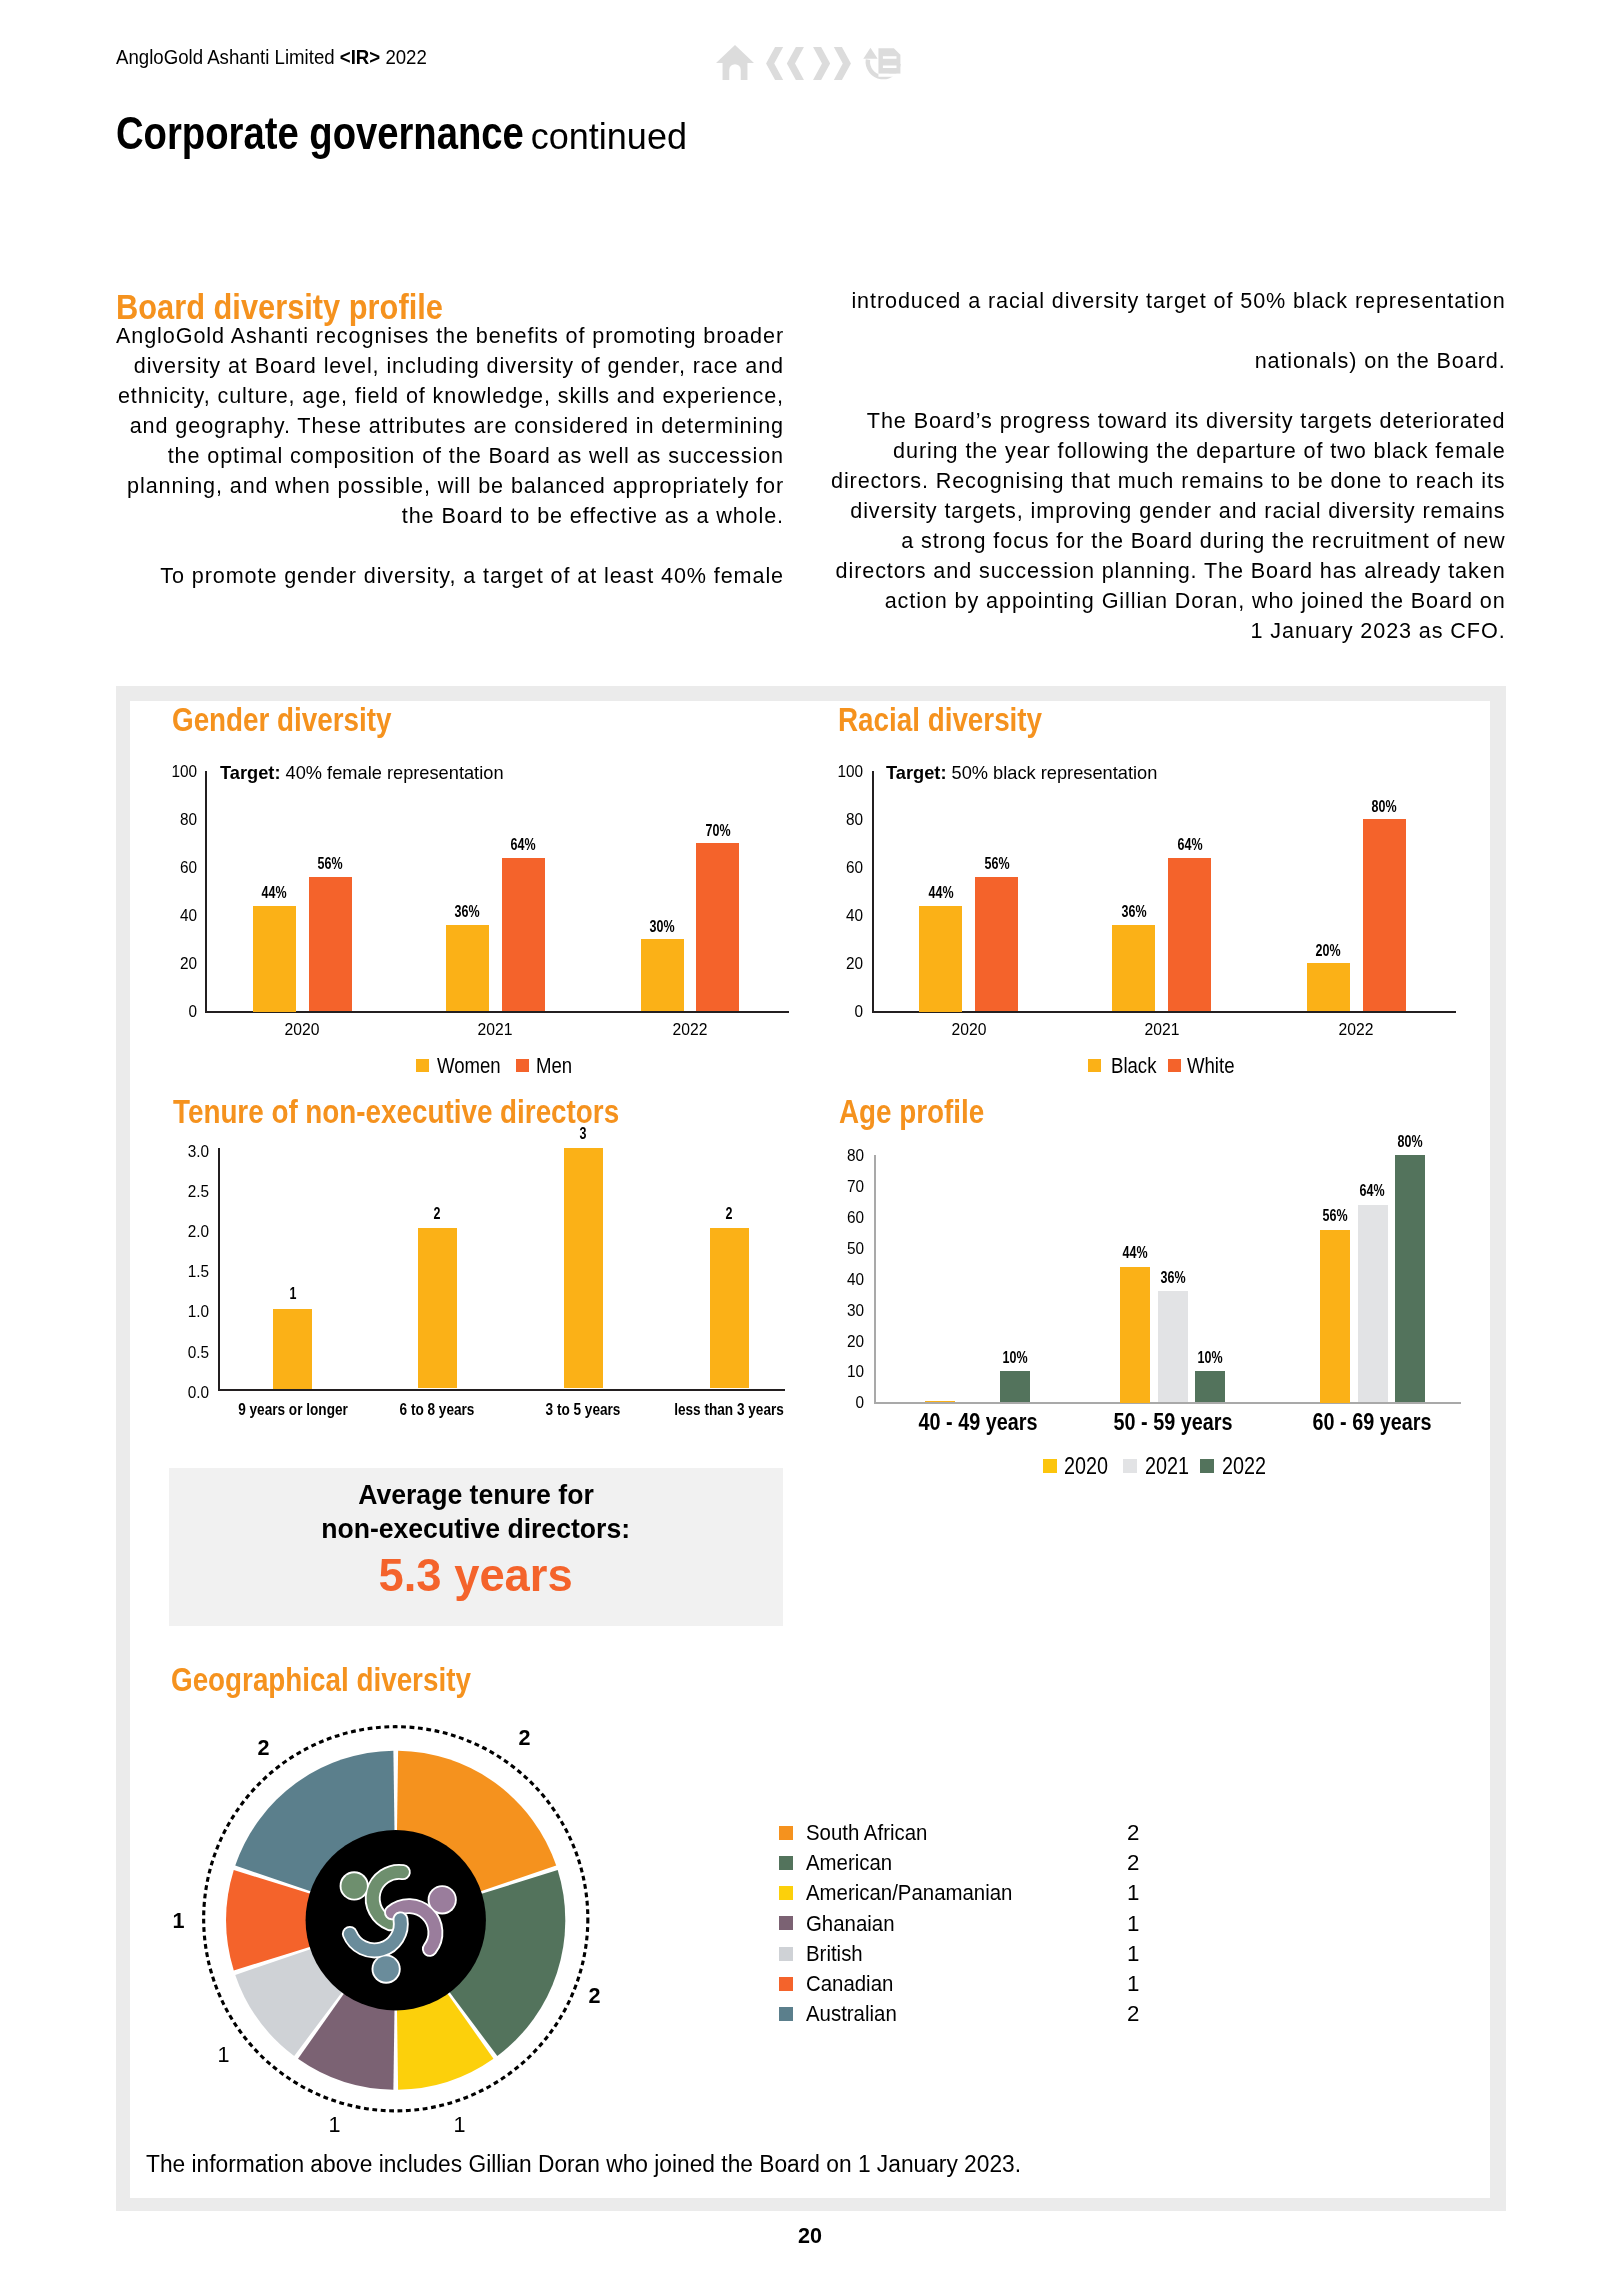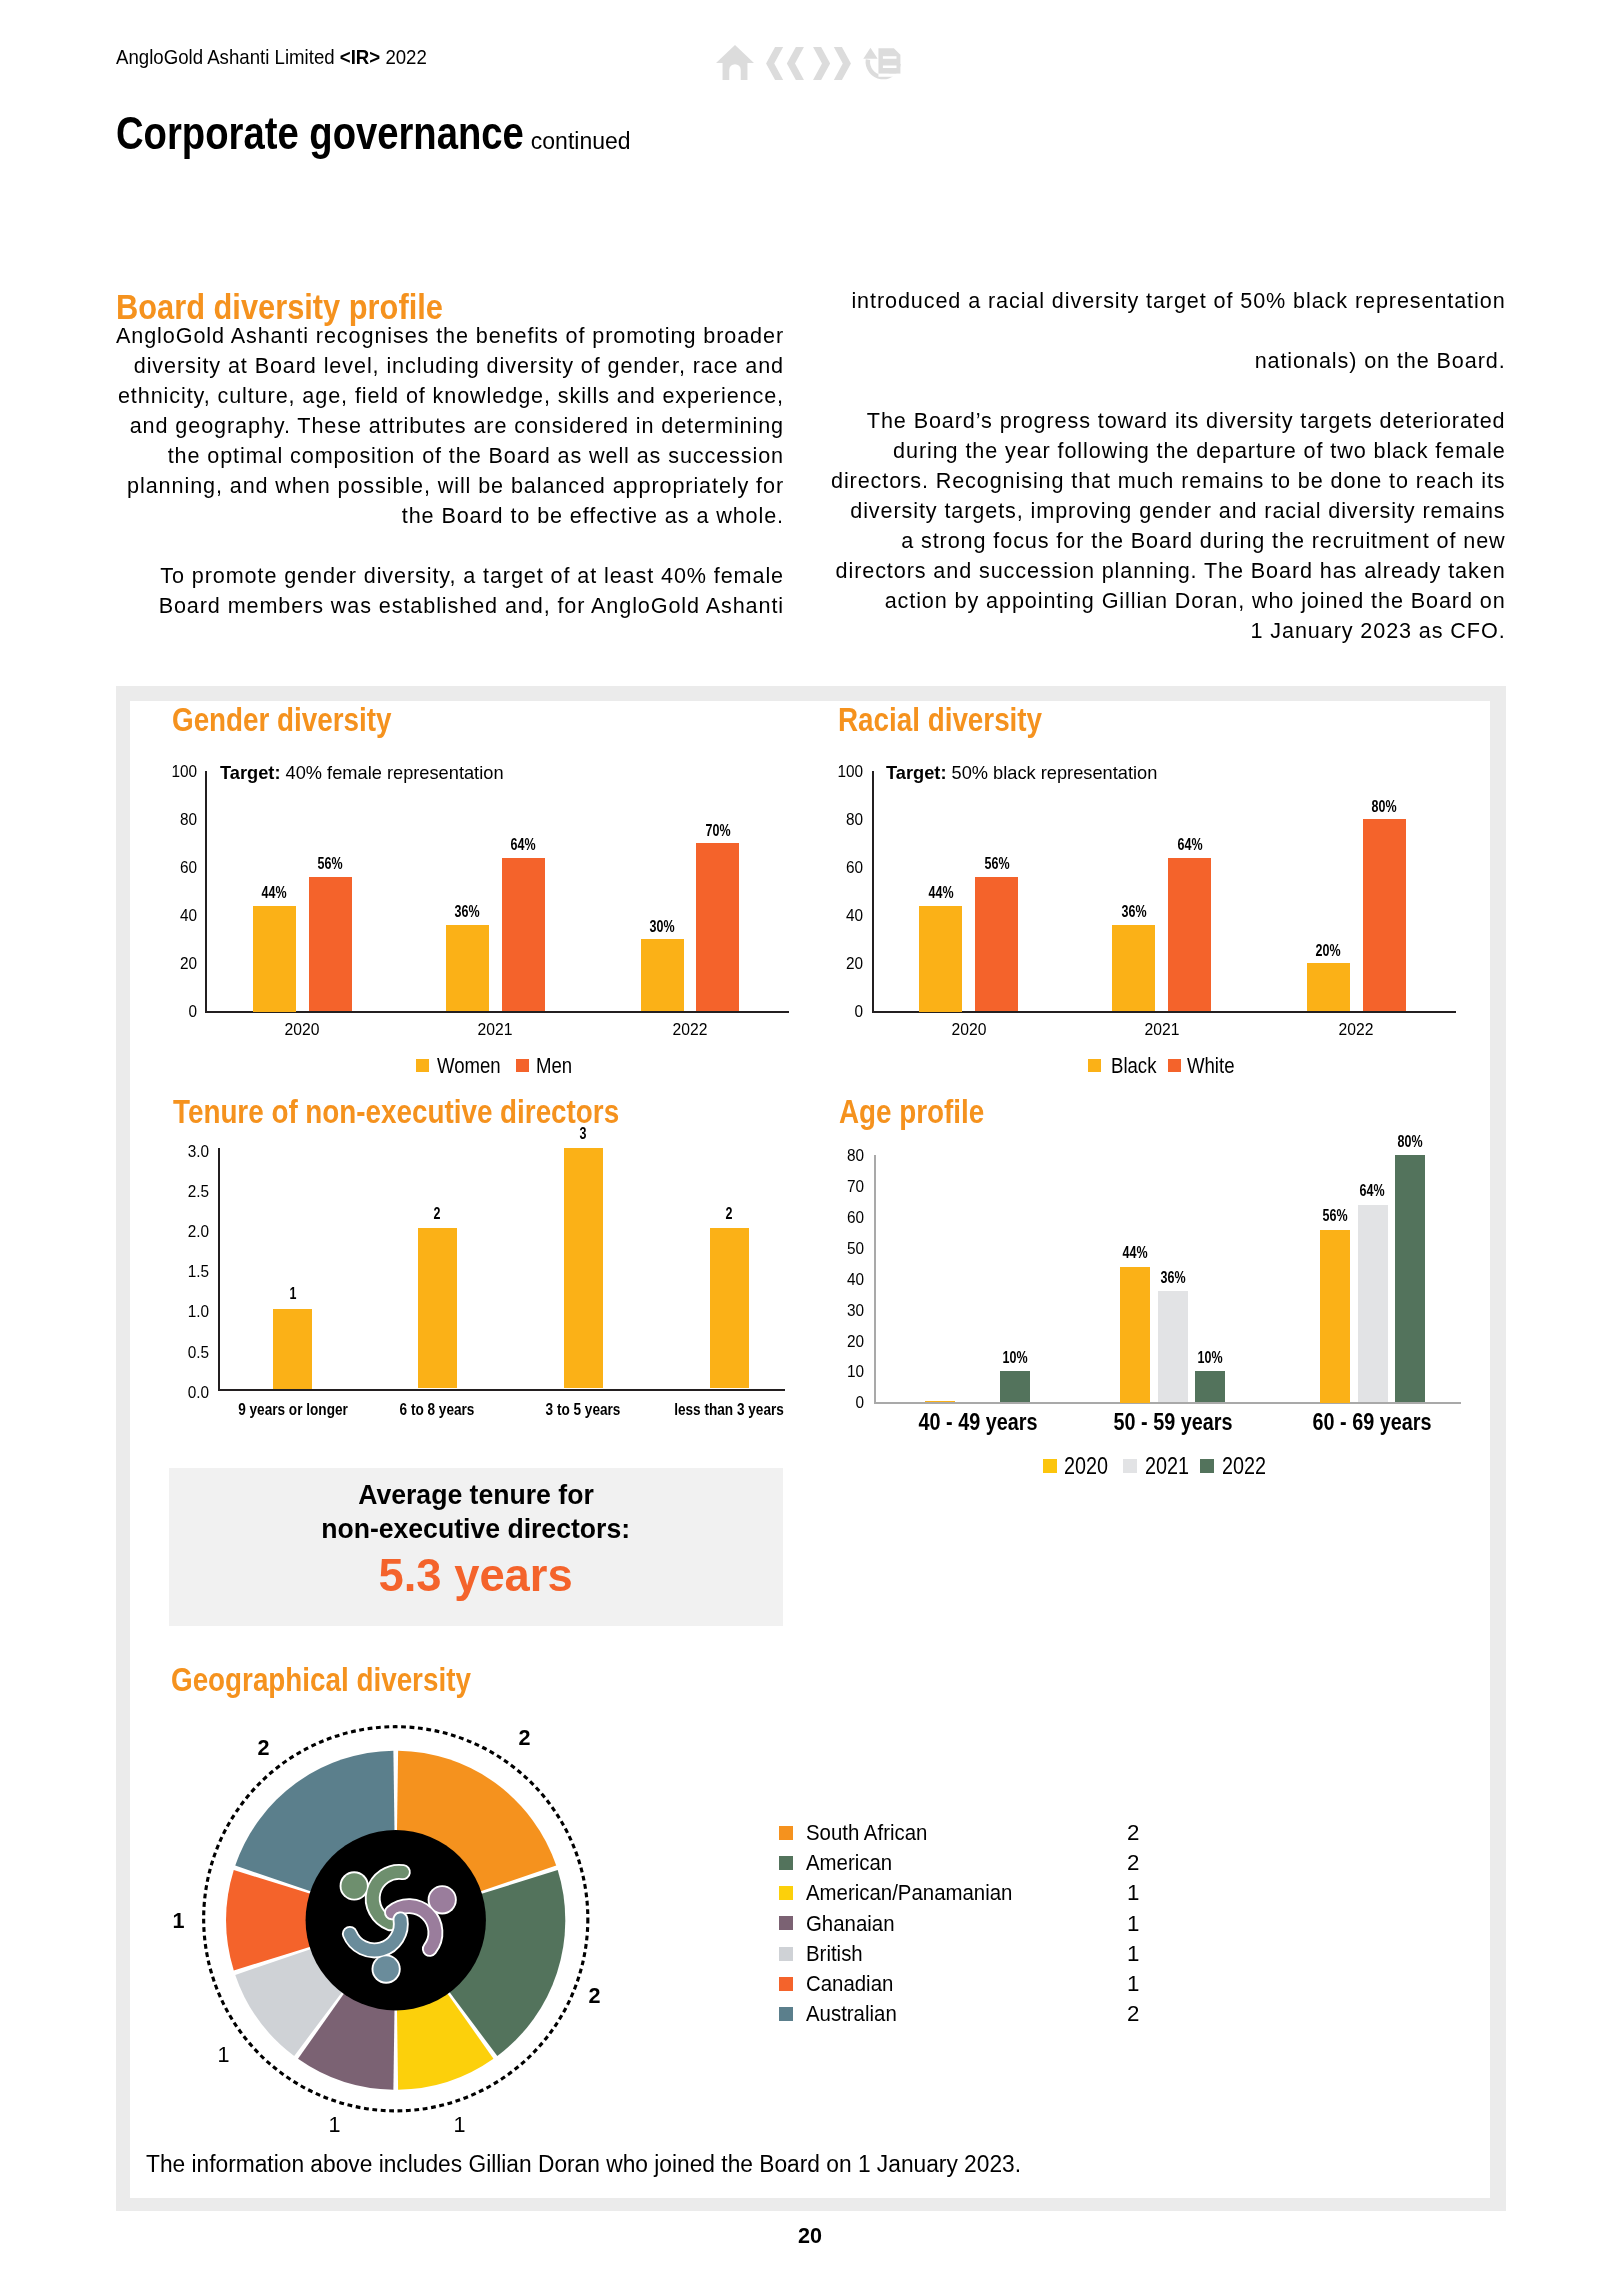--- a/index.html
+++ b/index.html
@@ -8,21 +8,21 @@
        font-family:"Liberation Sans",sans-serif;color:#000;}
   .abs{position:absolute;}
   .nw{white-space:nowrap;}
   
   #hdr-pub{left:116px;top:45px;font-size:20.6px;transform-origin:left top;transform:scaleX(0.905);}
   #hdr-icons{left:716px;top:45px;}
   #hdr-icons > span{position:absolute;top:0;}
   #page-title{left:116px;top:106px;}
   #page-title .m{display:inline-block;font-size:46px;font-weight:bold;
                  transform:scaleX(0.831);transform-origin:left top;}
-  #page-title .c{display:inline-block;font-size:23px;margin-left:-76px;}
+  #page-title .c{display:inline-block;font-size:36px;margin-left:-76px;}
   
   .sect-title{position:absolute;color:#F5921E;font-weight:bold;font-size:35px;
               transform:scaleX(0.88);transform-origin:left top;white-space:nowrap;}
   .body-txt{position:absolute;font-size:21.6px;letter-spacing:0.9px;line-height:30px;text-align:right;}
   .body-txt p{margin:0;}
   .body-txt p + p{margin-top:30px;}
   
   #panel{left:116px;top:686px;width:1390px;height:1525px;background:#EBEBEB;}
   #panel-inner{position:absolute;left:14.7px;top:14.7px;width:1360px;height:1497px;background:#fff;}
   .ch-title{position:absolute;color:#F5921E;font-weight:bold;font-size:34px;
@@ -71,21 +71,21 @@
         <path fill="none" stroke="#DCDCDC" stroke-width="4.6" d="M6.0 13.0 A 15.5 15.5 0 0 0 37.5 17.2"></path>
         <path fill="#DCDCDC" d="M8.6 0.8 L16.0 12.2 L1.2 12.2 Z"></path>
         <path fill="#DCDCDC" d="M16.8 1.4 H32.7 L39.4 8.1 V27.5 H16.8 Z"></path>
         <path fill="#fff" d="M21.4 9.4 H35.4 V12.0 H21.4 Z M21.4 19.1 H35.4 V21.7 H21.4 Z M16.8 27.5 H39.4 V30.5 H16.8 Z"></path>
       </svg></span>
 </div>
 <div class="abs nw" id="page-title"><span class="m">Corporate governance</span><span class="c">continued</span></div>
 <div class="sect-title" style="left:116px;top:287px">Board diversity profile</div>
 <div class="body-txt" style="left:116px;top:321px">
     <p><span class="nw">AngloGold Ashanti recognises the benefits of promoting broader</span><br><span class="nw">diversity at Board level, including diversity of gender, race and</span><br><span class="nw">ethnicity, culture, age, field of knowledge, skills and experience,</span><br><span class="nw">and geography. These attributes are considered in determining</span><br><span class="nw">the optimal composition of the Board as well as succession</span><br><span class="nw">planning, and when possible, will be balanced appropriately for</span><br><span class="nw">the Board to be effective as a whole.</span></p>
-    <p><span class="nw">To promote gender diversity, a target of at least 40% female</span><br><span class="nw">Board members was established and, for AngloGold Ashanti</span><br></p>
+    <p><span class="nw">To promote gender diversity, a target of at least 40% female</span><br><br></p>
   </div>
 <div class="body-txt" style="left:831px;top:286px">
     <p><span class="nw">introduced a racial diversity target of 50% black representation</span><br><br><span class="nw">nationals) on the Board.</span></p>
     <p><span class="nw">The Board’s progress toward its diversity targets deteriorated</span><br><span class="nw">during the year following the departure of two black female</span><br><span class="nw">directors. Recognising that much remains to be done to reach its</span><br><span class="nw">diversity targets, improving gender and racial diversity remains</span><br><span class="nw">a strong focus for the Board during the recruitment of new</span><br><span class="nw">directors and succession planning. The Board has already taken</span><br><span class="nw">action by appointing Gillian Doran, who joined the Board on</span><br><span class="nw">1 January 2023 as CFO.</span></p>
   </div>
 <div class="abs" id="panel"></div>
 <div class="abs" id="panel-inner" style="left:130px;top:701px"></div>
 <div class="ch-title" style="left:172px;top:700px;transform:scaleX(0.818)">Gender diversity</div>
 <div class="axline" style="left:205px;top:771px;width:2px;height:242px;background:#231f20"></div>
 <div class="axline" style="left:205px;top:1011px;width:584px;height:2px;background:#231f20"></div>

